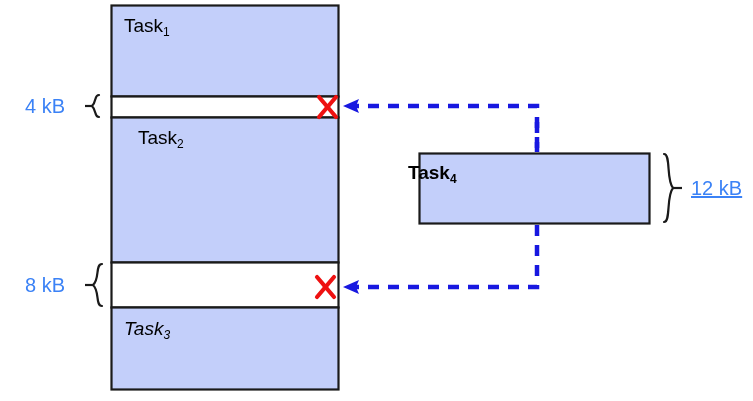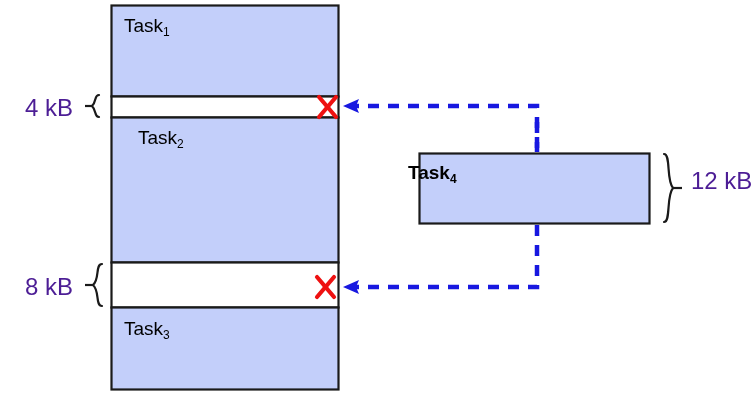--- a/index.html
+++ b/index.html
@@ -36,22 +36,22 @@
     font-size: 19px;
     color: #000000;
   }
   .task-label sub {
     font-size: 12px;
     vertical-align: baseline;
     position: relative;
     top: 4px;
   }
   .size-label {
-    font-size: 24px;
-    color: #4c1d95;
+    font-size: 20px;
+    color: #3b82f6;
   }
 </style>
 </head>
 <body>
 
 <div id="stage">
 
   <svg width="753" height="401" viewBox="0 0 753 401">
 
     <g>
@@ -107,27 +107,27 @@
   </svg>
 
   <div class="lbl task-label" style="left:117px; top:16px;">
     <span>Task</span><sub>1</sub>
   </div>
 
   <div class="lbl task-label" style="left:131px; top:128px;">
     <span>Task</span><sub>2</sub>
   </div>
 
-  <div class="lbl task-label" style="left:117px; top:319px;">
+  <div class="lbl task-label" style="left:117px; top:319px;font-style:italic;">
     <span>Task</span><sub>3</sub>
   </div>
 
   <div class="lbl task-label" style="left:401px; top:163px;font-weight:bold;">
     <span>Task</span><sub>4</sub>
   </div>
 
   <div class="lbl size-label" style="left:18px; top:96px;">4 kB</div>
 
   <div class="lbl size-label" style="left:18px; top:275px;text-align:right;">8 kB</div>
 
-  <div class="lbl size-label" style="left:684px; top:169px;">12 kB</div>
+  <div class="lbl size-label" style="left:684px; top:178px;text-decoration:underline;">12 kB</div>
 
 </div>
 
 </body></html>

